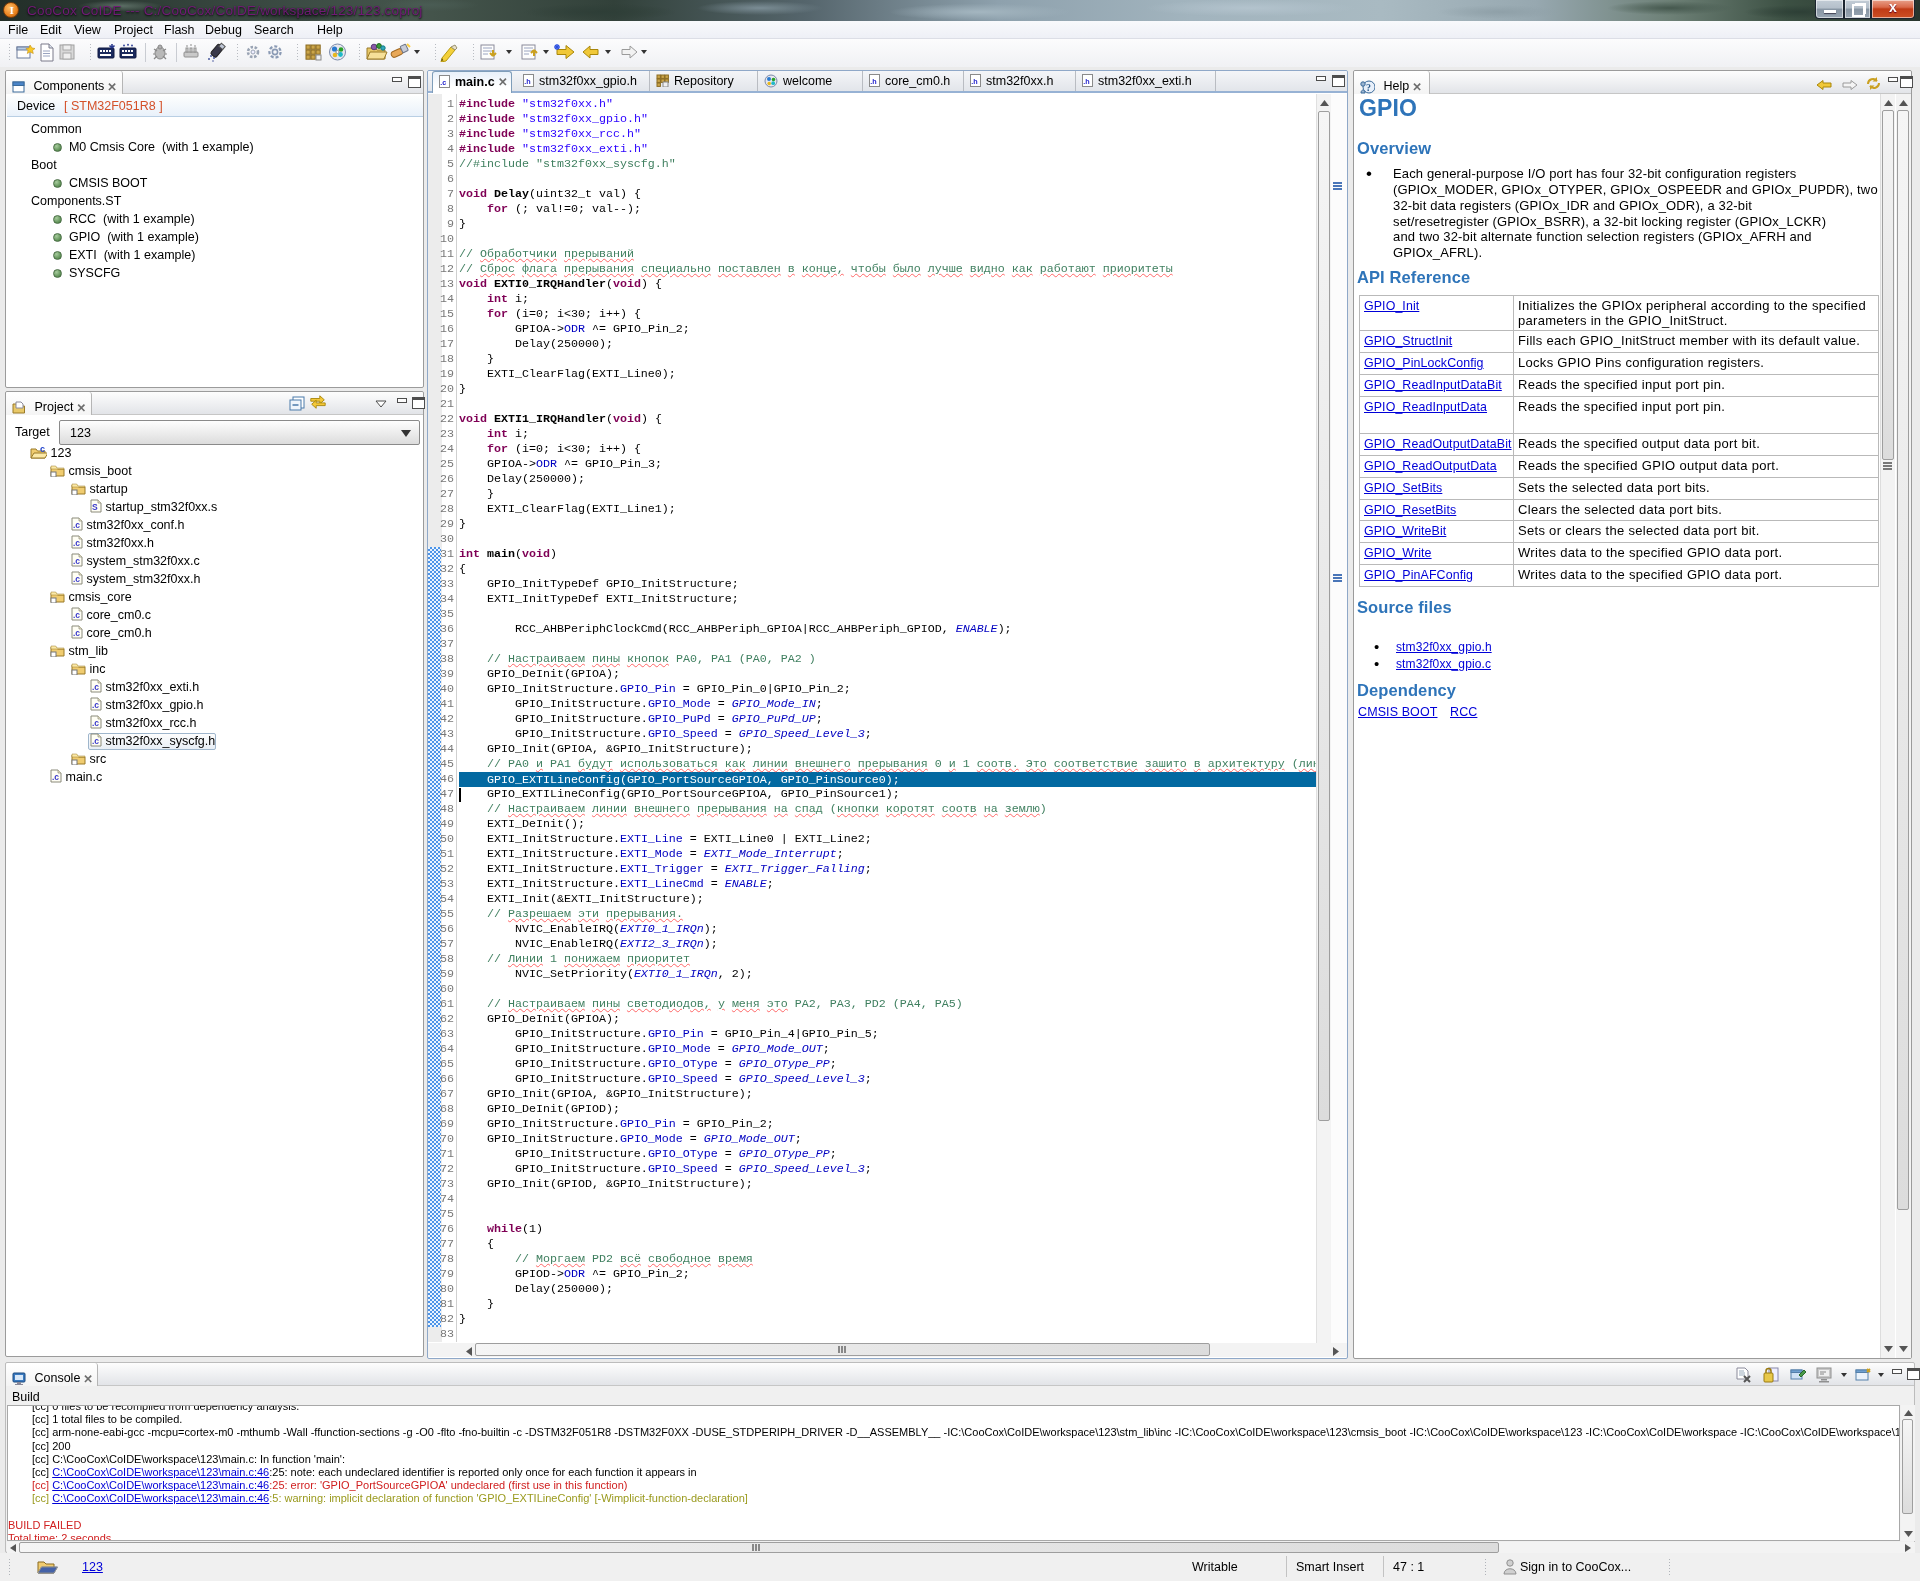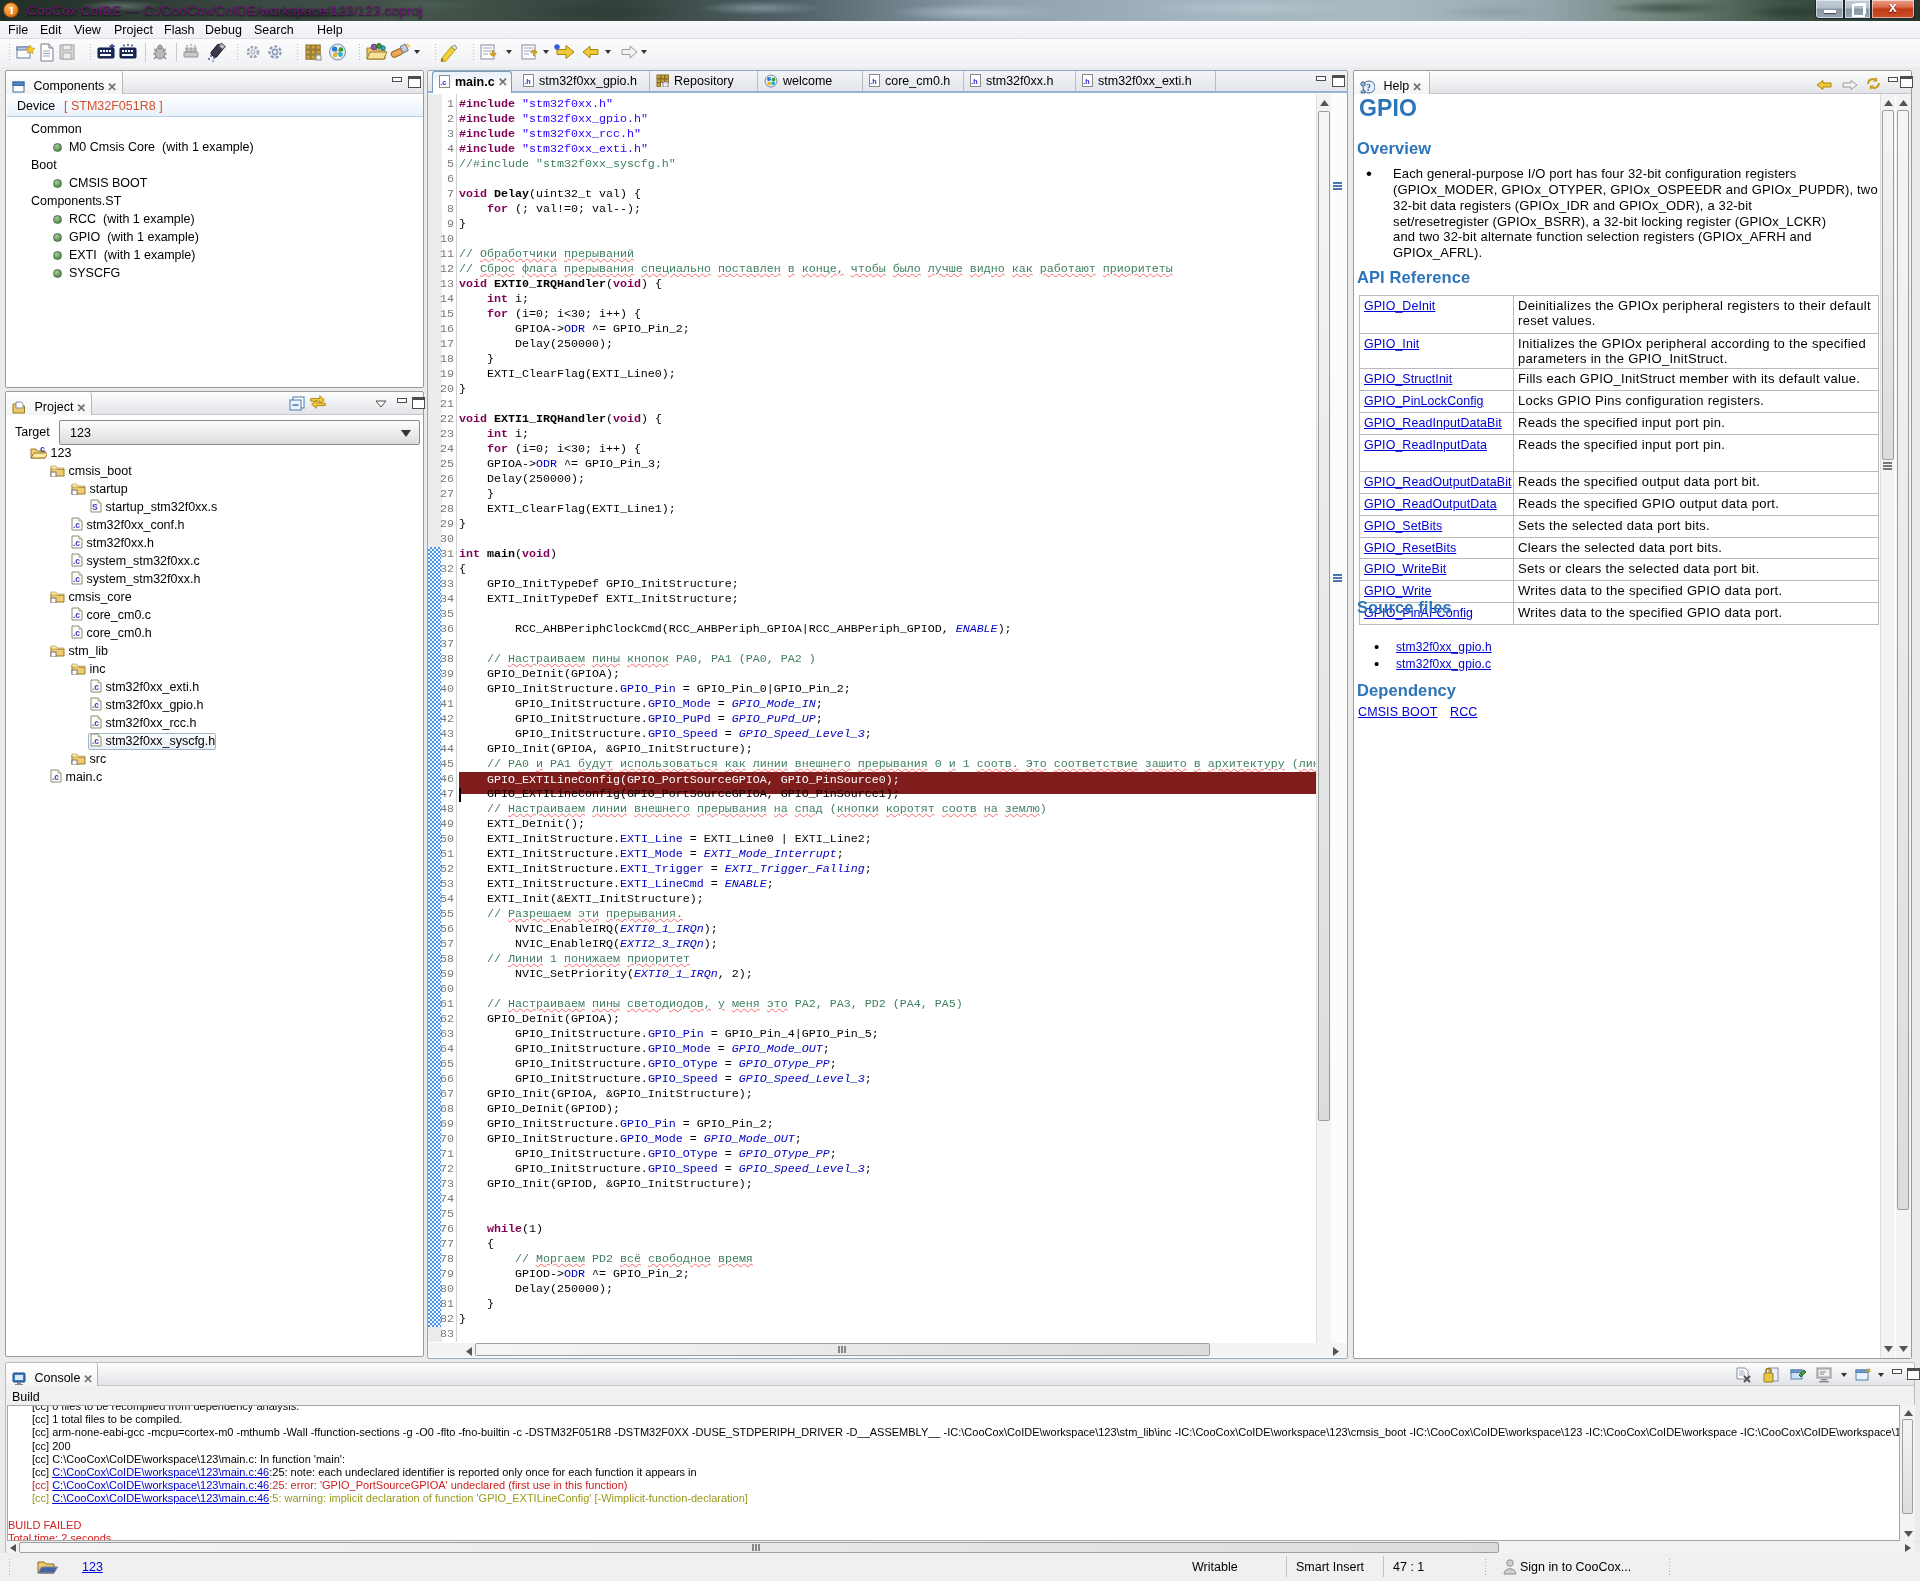--- a/index.html
+++ b/index.html
@@ -60,21 +60,21 @@
 #diffbar{position:absolute;left:0px;top:453px;width:13px;height:780px;background-color:#eaf4fe;background-image:linear-gradient(45deg,#4d94e8 25%,transparent 25%,transparent 75%,#4d94e8 75%),linear-gradient(45deg,#4d94e8 25%,transparent 25%,transparent 75%,#4d94e8 75%);background-size:4px 4px;background-position:0 0,2px 2px}
 #lnums{position:absolute;left:14px;top:0;width:15px;height:1248px;background:#fff;border-right:1px solid #d0d0d0}
 pre.code{position:absolute;left:31px;top:3px;width:857px;font:11.67px "Liberation Mono",monospace;line-height:15px;white-space:pre}
 pre.code b{font-weight:bold}
 .k{color:#7f0055;font-weight:bold}
 .s{color:#2a00ff}
 .c{color:#3f7f5f}
 .f{color:#0000c0}
 .e{color:#0000c0;font-style:italic}
 .w{text-decoration:underline;text-decoration-style:wavy;text-decoration-color:#f66;text-decoration-thickness:.9px;text-underline-offset:1px}
-#hiline{position:absolute;left:31px;top:678px;width:857px;height:22px;background:#7f1d1d}
+#hiline{position:absolute;left:31px;top:678px;width:857px;height:15px;background:#0369a1}
 #hiline span{position:relative;font:11.67px "Liberation Mono",monospace;line-height:15px;color:#fff;white-space:pre}
 #caret{position:absolute;left:31px;top:694px;width:2px;height:14px;background:#000}
 .thumb{background:linear-gradient(90deg,#f5f5f5,#dcdcdc);border:1px solid #9e9e9e;border-radius:2px}
 .thumbh{background:linear-gradient(#f5f5f5,#dcdcdc);border:1px solid #9e9e9e;border-radius:2px}
 
 #help{left:1353px;top:70px;width:559px;height:1289px;border:1px solid #9b9b9b;border-radius:2px;background:#fff}
 #help .hb{font-weight:bold;color:#2e74b9}
 #helpbody{position:absolute;left:0;top:23px;width:526px;height:1264px;overflow:hidden;font-size:13.5px;letter-spacing:.1px}
 #helpbody .lk{color:#0000d8;text-decoration:underline}
 table.api{border-collapse:collapse;position:absolute;table-layout:fixed;width:519px}
@@ -701,24 +701,20 @@
   <div class="a hb" style="left:3px;top:45px;font-size:16.5px">Overview</div>
   <div class="a" style="left:12px;top:70px;font-size:17px">•</div>
   <div class="a" style="left:39px;top:72px;line-height:15.85px;font-size:13px;letter-spacing:.15px;white-space:nowrap">Each general-purpose I/O port has four 32-bit configuration registers<br>(GPIOx_MODER, GPIOx_OTYPER, GPIOx_OSPEEDR and GPIOx_PUPDR), two<br>32-bit data registers (GPIOx_IDR and GPIOx_ODR), a 32-bit<br>set/resetregister (GPIOx_BSRR), a 32-bit locking register (GPIOx_LCKR)<br>and two 32-bit alternate function selection registers (GPIOx_AFRH and<br>GPIOx_AFRL).</div>
   <div class="a hb" style="left:3px;top:174px;font-size:16.5px">API Reference</div>
   <table class="api" style="left:5px;top:201px">
         <colgroup>
           <col style="width:154px">
           <col style="width:365px">
         </colgroup>
    <tbody>
-          <tr style="height:38px">
-            <td><span class="lk">GPIO_DeInit</span></td>
-            <td>Deinitializes the GPIOx peripheral registers to their default<br>reset values.</td>
-          </tr>
    <tr style="height:34px">
             <td><span class="lk">GPIO_Init</span></td>
             <td>Initializes the GPIOx peripheral according to the specified<br>parameters in the GPIO_InitStruct.</td>
           </tr>
    <tr style="height:22px">
             <td><span class="lk">GPIO_StructInit</span></td>
             <td>Fills each GPIO_InitStruct member with its default value.</td>
           </tr>
    <tr style="height:22px">
             <td><span class="lk">GPIO_PinLockConfig</span></td>

